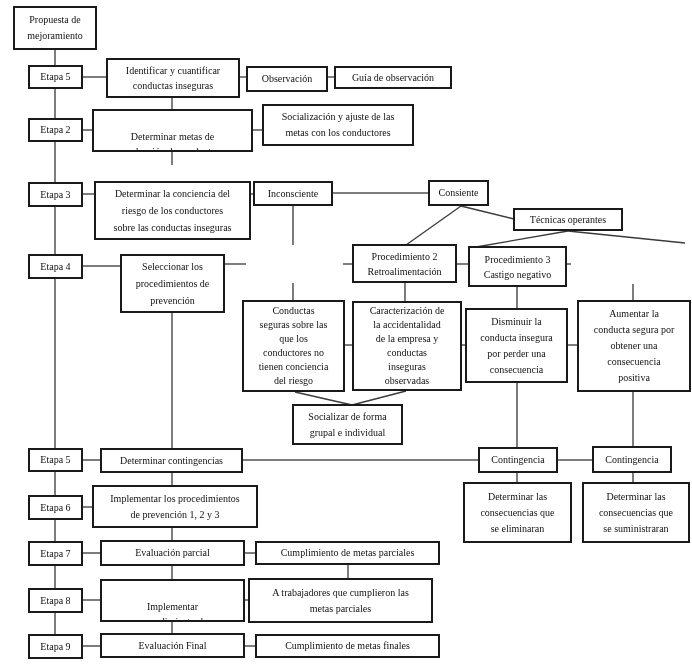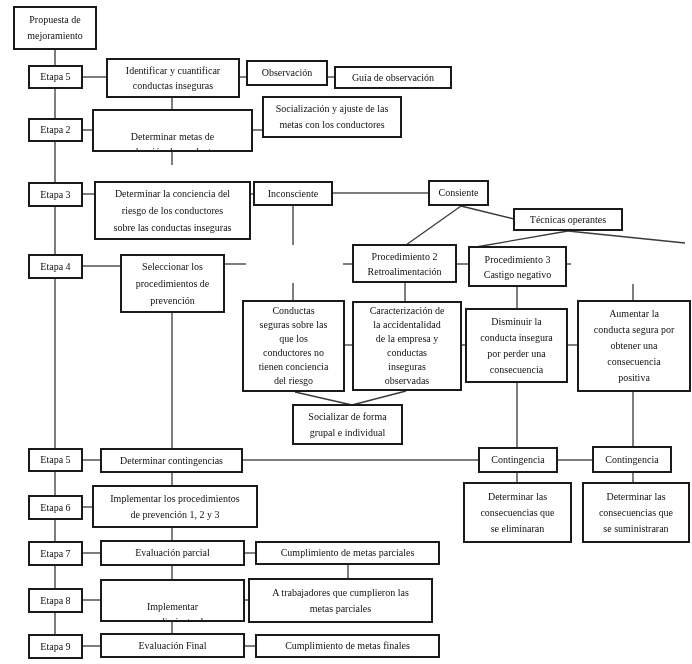--- a/index.html
+++ b/index.html
@@ -120,27 +120,27 @@
   <div class="node" style="left:28px;top:182px;width:55px;height:25px">Etapa 3</div>
   <div class="node" style="left:28px;top:254px;width:55px;height:25px">Etapa 4</div>
   <div class="node" style="left:28px;top:448px;width:55px;height:24px">Etapa 5</div>
   <div class="node" style="left:28px;top:495px;width:55px;height:25px">Etapa 6</div>
   <div class="node" style="left:28px;top:541px;width:55px;height:25px">Etapa 7</div>
   <div class="node" style="left:28px;top:588px;width:55px;height:25px">Etapa 8</div>
   <div class="node" style="left:28px;top:634px;width:55px;height:25px">Etapa 9</div>
 
   <div class="node lh15" style="left:106px;top:58px;width:134px;height:40px">Identificar y cuantificar
 conductas inseguras</div>
-  <div class="node" style="left:246px;top:60px;width:82px;height:26px">Observación</div>
+  <div class="node" style="left:246px;top:66px;width:82px;height:26px">Observación</div>
   <div class="node" style="left:334px;top:66px;width:118px;height:23px">Guía de observación</div>
 
   <div class="node lh15 clip" style="left:92px;top:109px;width:161px;height:43px">Determinar metas de
 reducción de conductas
 inseguras</div>
-  <div class="node lh16" style="left:262px;top:96px;width:140px;height:42px">Socialización y ajuste de las
+  <div class="node lh16" style="left:262px;top:104px;width:152px;height:42px">Socialización y ajuste de las
 metas con los conductores</div>
 
   <div class="node lh17" style="left:94px;top:164px;width:157px;height:59px">Determinar la conciencia del
 riesgo de los conductores
 sobre las conductas inseguras</div>
   <div class="node" style="left:253px;top:181px;width:80px;height:25px">Inconsciente</div>
   <div class="node" style="left:428px;top:180px;width:61px;height:26px">Consiente</div>
   <div class="node" style="left:513px;top:208px;width:110px;height:23px">Técnicas operantes</div>
 
   <div class="node lh17" style="left:120px;top:237px;width:105px;height:59px">Seleccionar los

